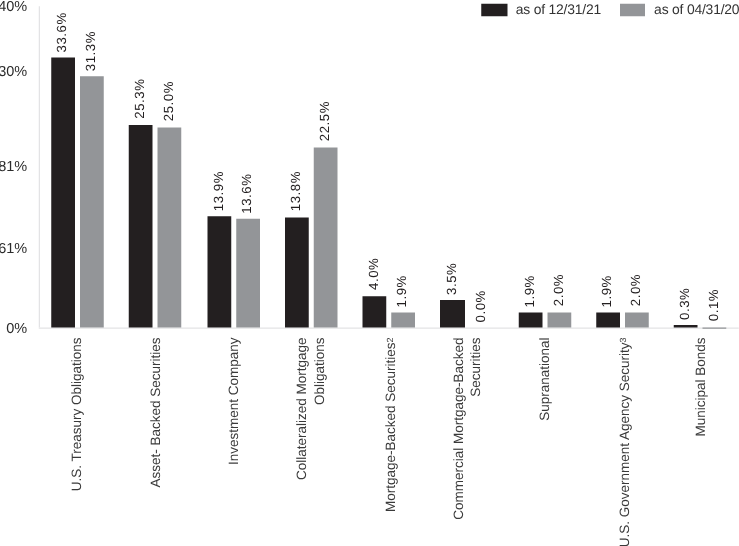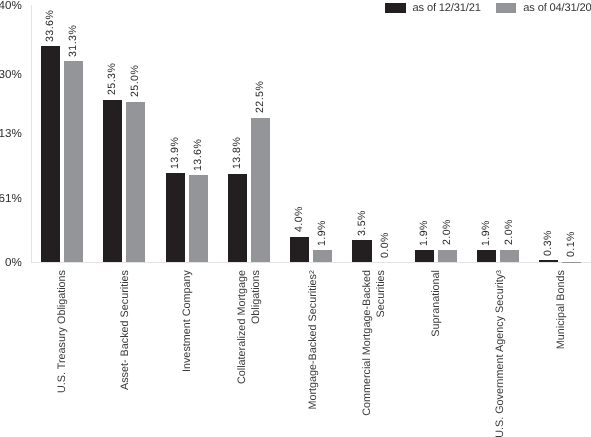--- a/index.html
+++ b/index.html
@@ -85,22 +85,22 @@
     </div>
     <div class="legend-item" id="legend-item-1" style="left: 495.6px;">
       <div class="legend-swatch" id="legend-swatch-1" style="background: rgb(147, 149, 152);"></div>
       <div class="legend-label">as of 04/31/20</div>
     </div>
   </div>
 
   <div id="yticks">
       <div class="ytick" style="right: 569.2px; top: 256.9px;">0%</div>
       <div class="ytick" style="right: 569.2px; top: 192.55px;">61%</div>
-      <div class="ytick" style="right: 569.2px; top: 128.2px;">13%</div>
-      <div class="ytick" style="right: 569.2px; top: 69px;">30%</div>
+      <div class="ytick" style="right: 569.2px; top: 128.2px;">81%</div>
+      <div class="ytick" style="right: 569.2px; top: 52px;">30%</div>
       <div class="ytick" style="right: 569.2px; top: -0.5px;">40%</div>
     </div>
   <div id="plot">
       <div class="bar s1" style="left: 41.1px; top: 46.184px; width: 19.1px; height: 216.216px;"></div>
       <div class="dlabel" style="left: 45.15px; top: 41.884px;">33.6%</div>
       <div class="bar s2" style="left: 64.1px; top: 60.9845px; width: 19.1px; height: 201.415px;"></div>
       <div class="dlabel" style="left: 68.15px; top: 56.6845px;">31.3%</div>
       <div class="bar s1" style="left: 103.378px; top: 99.5945px; width: 19.1px; height: 162.805px;"></div>
       <div class="dlabel" style="left: 107.428px; top: 95.2945px;">25.3%</div>
       <div class="bar s2" style="left: 126.378px; top: 101.525px; width: 19.1px; height: 160.875px;"></div>

